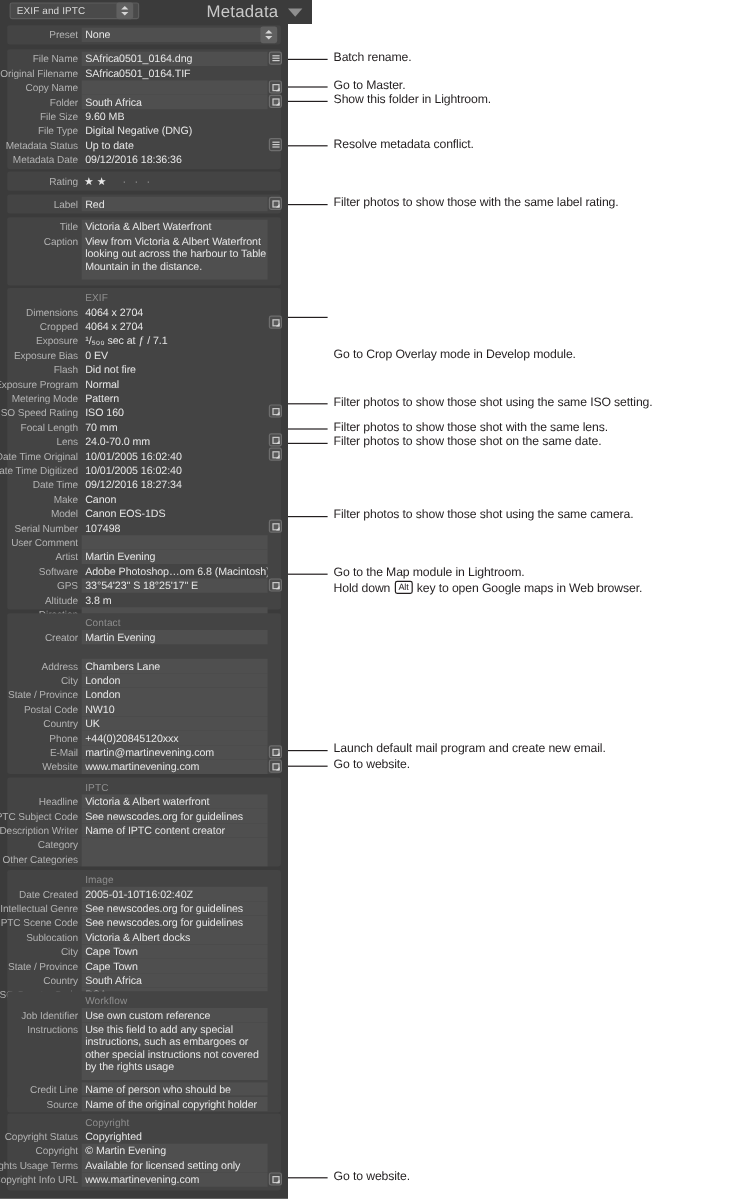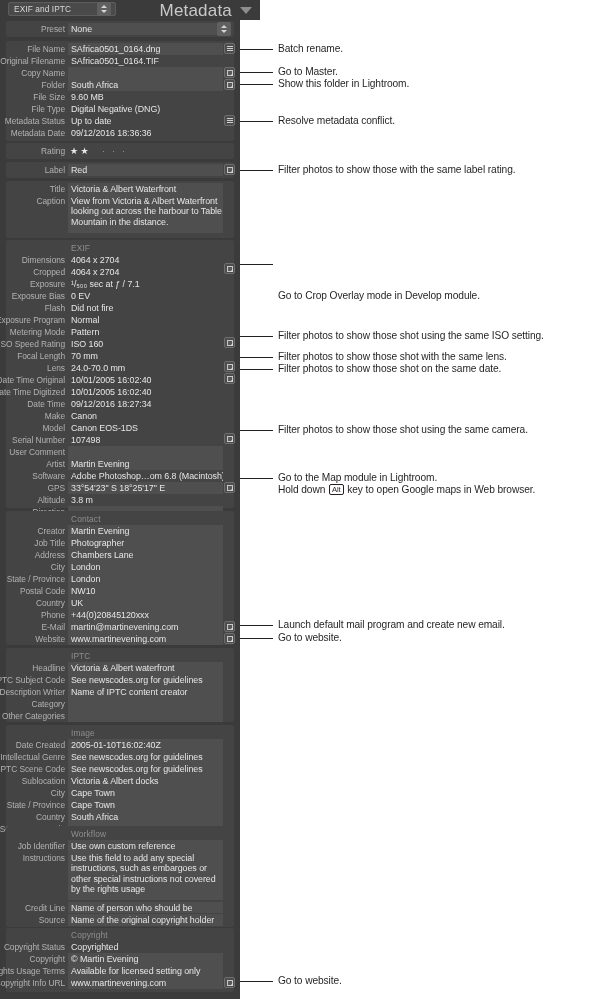--- a/index.html
+++ b/index.html
@@ -29,21 +29,21 @@
   }
   .preset-spin:before, .preset-spin:after {
     content:""; position:absolute; left:4px; width:0;height:0;
     border-left:3px solid transparent; border-right:3px solid transparent;
   }
   .preset-spin:before { top:3px; border-bottom:3px solid #d5d5d5; }
   .preset-spin:after  { top:8px; border-top:3px solid #d5d5d5; }
 
   .panel-title {
     position:absolute; right:28px; top:1px;
-    color:#c9c9c9; font-size:17px; letter-spacing:.2px;
+    color:#c9c9c9; font-size:14px; letter-spacing:.2px;
   }
   .panel-caret {
     position:absolute; right:8px; top:7px; width:0;height:0;
     border-left:6px solid transparent; border-right:6px solid transparent;
     border-top:7px solid #8e8e8e;
   }
 
   .block {
     position:absolute; left:6px; width:228px;
     background:#444444; border-radius:2px;
@@ -320,24 +320,20 @@
       <div class="val field"></div>
     </div>
   </div>
 
   <div class="block" style="top:511px; height:134px;">
     <div class="sec" style="top:2px;">Contact</div>
     <div class="row" style="top:14px;">
       <div class="lbl">Creator</div>
       <div class="val field">Martin Evening</div>
     </div>
-    <div class="row" style="top:26px;">
-      <div class="lbl">Job Title</div>
-      <div class="val field">Photographer</div>
-    </div>
     <div class="row" style="top:38px;">
       <div class="lbl">Address</div>
       <div class="val field">Chambers Lane</div>
     </div>
     <div class="row" style="top:50px;">
       <div class="lbl">City</div>
       <div class="val field">London</div>
     </div>
     <div class="row" style="top:62px;">
       <div class="lbl">State / Province</div>

